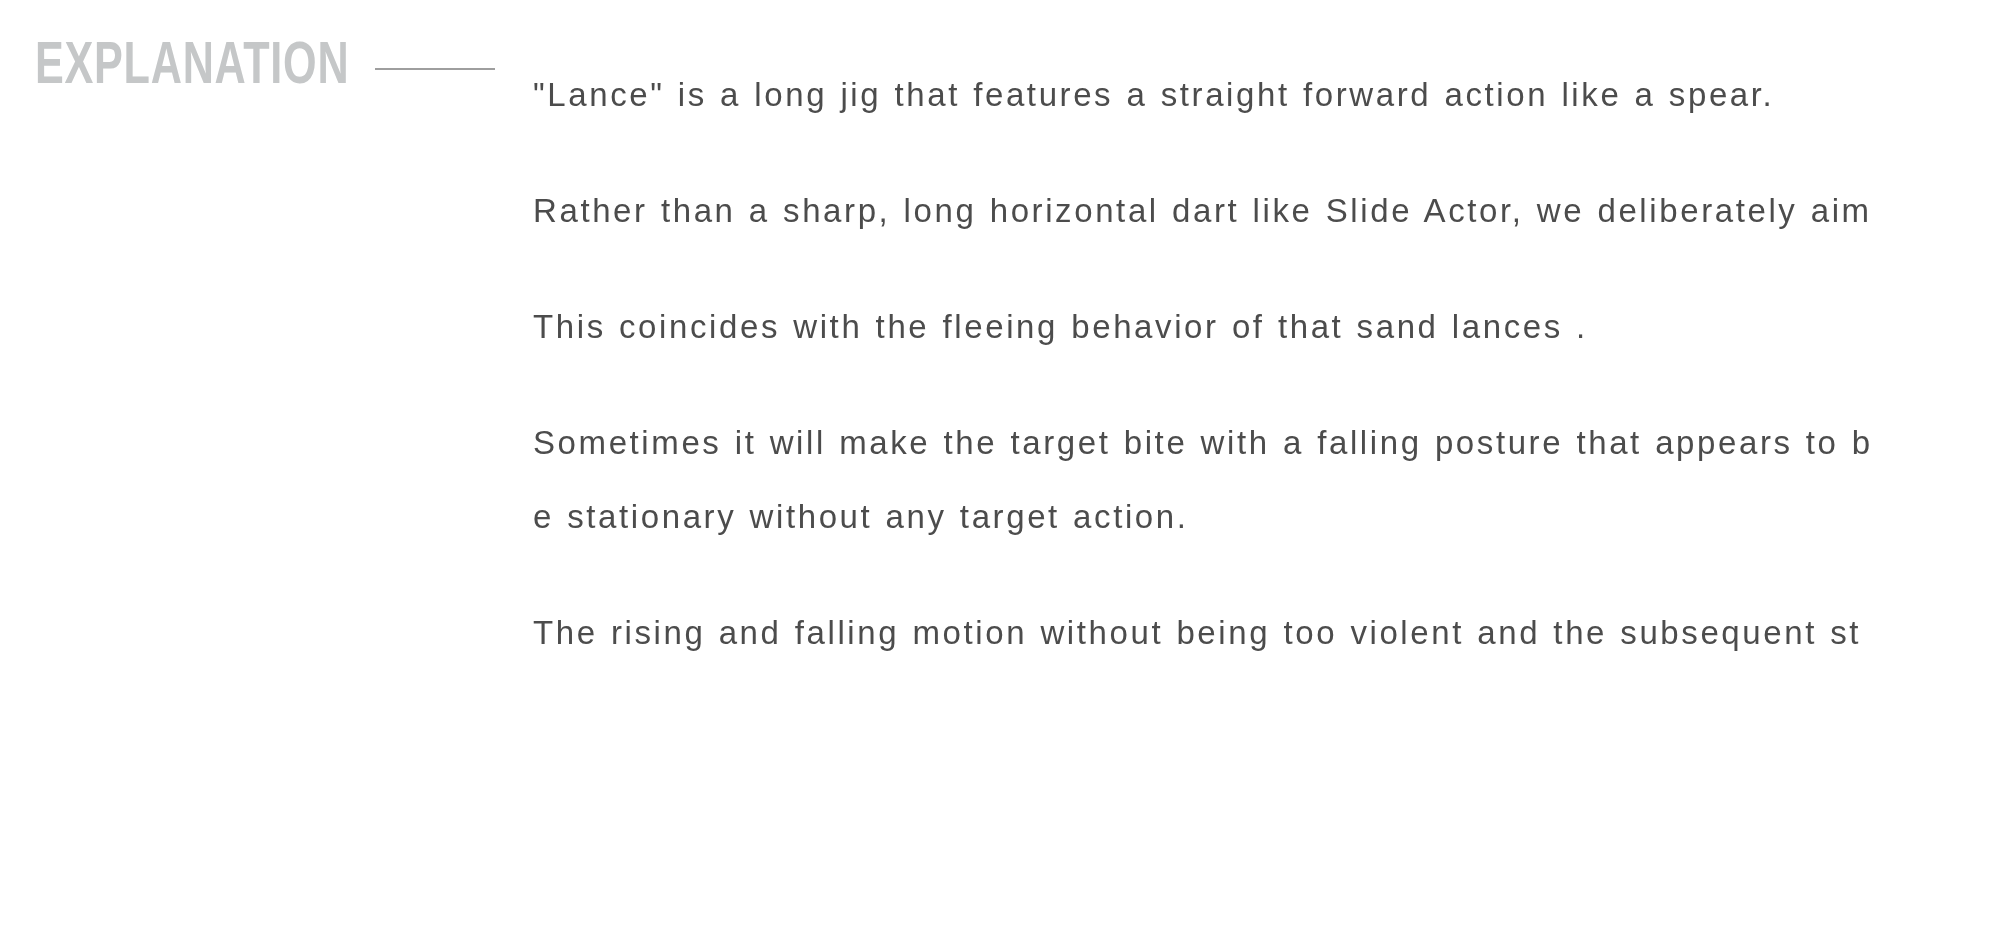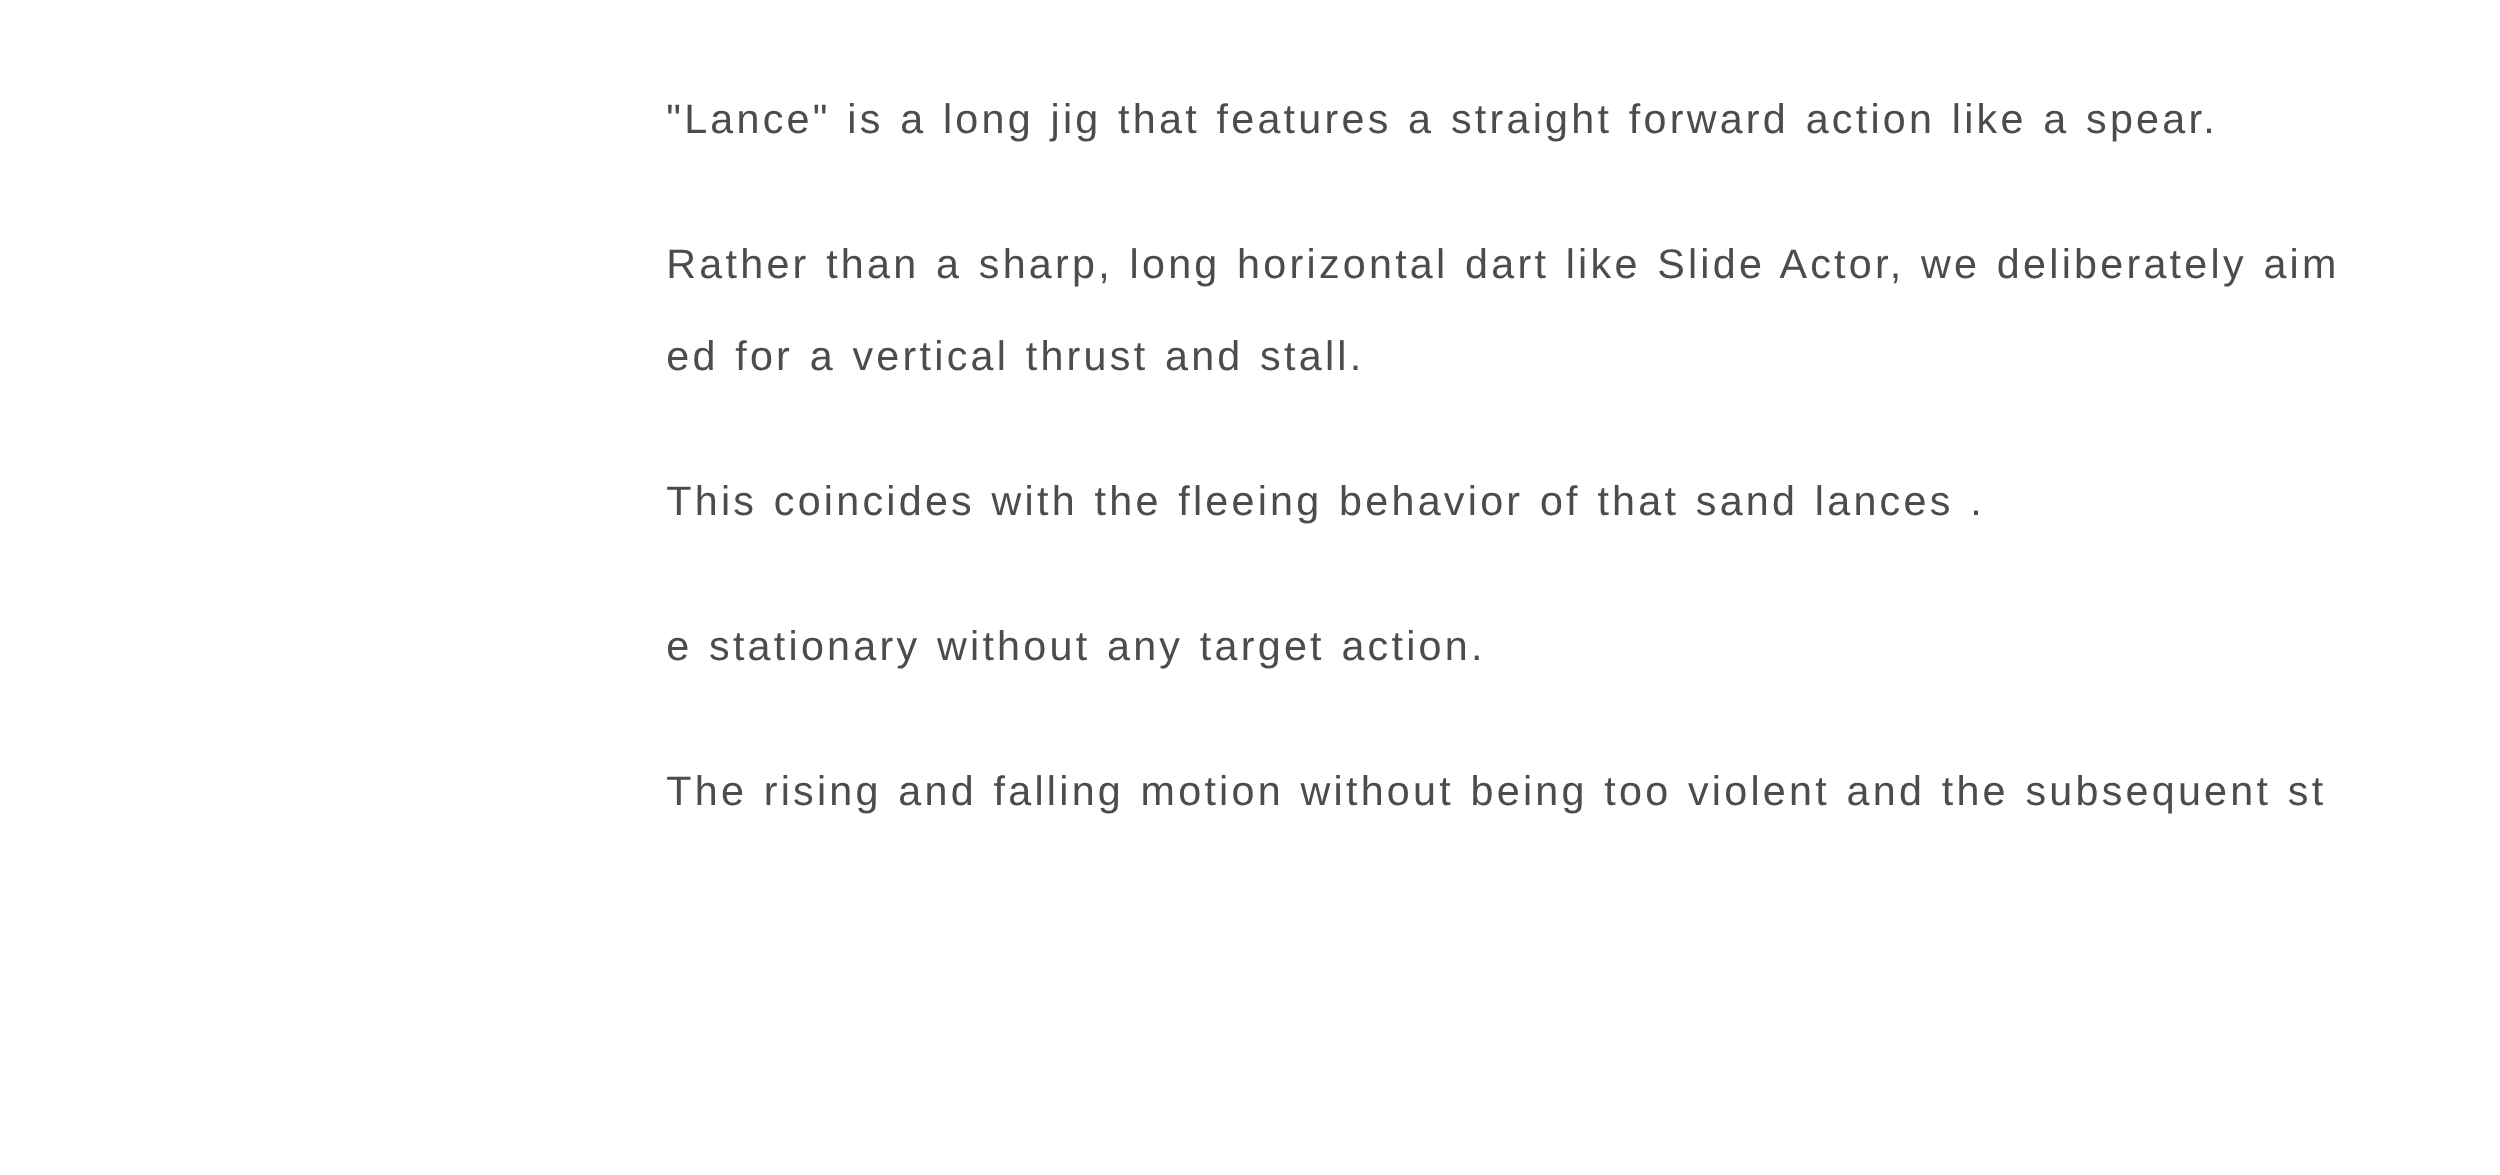--- a/index.html
+++ b/index.html
@@ -66,38 +66,42 @@
     word-spacing: 1.5px;
     color: #4c4c4c;
     white-space: pre;
   }
 </style>
 </head>
 <body>
 
 <div class="page">
 
+  <div class="heading-col">
+    <h2 class="section-heading">EXPLANATION</h2>
+    <div class="heading-rule"></div>
+  </div>
 
   <div class="body-col">
 
     <div class="para">
       <div class="line">"Lance" is a long jig that features a straight forward action like a spear.</div>
     </div>
 
     <div class="para">
       <div class="line">Rather than a sharp, long horizontal dart like Slide Actor, we deliberately aim</div>
-      <div class="line">ed for a vertical thrust and stall.</div>
     </div>
 
     <div class="para">
       <div class="line">This coincides with the fleeing behavior of that sand lances .</div>
     </div>
 
 
     <div class="para">
+      <div class="line">Sometimes it will make the target bite with a falling posture that appears to b</div>
       <div class="line">e stationary without any target action.</div>
     </div>
 
     <div class="para">
       <div class="line">The rising and falling motion without being too violent and the subsequent st</div>
     </div>
 
   </div>
 </div>
 

